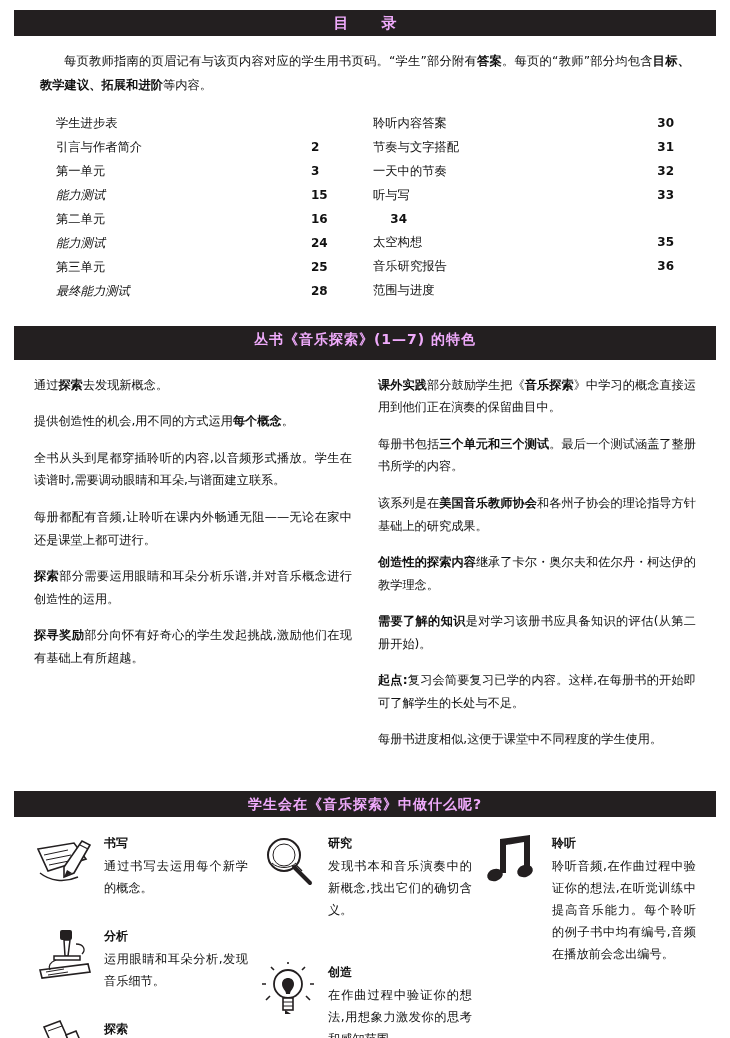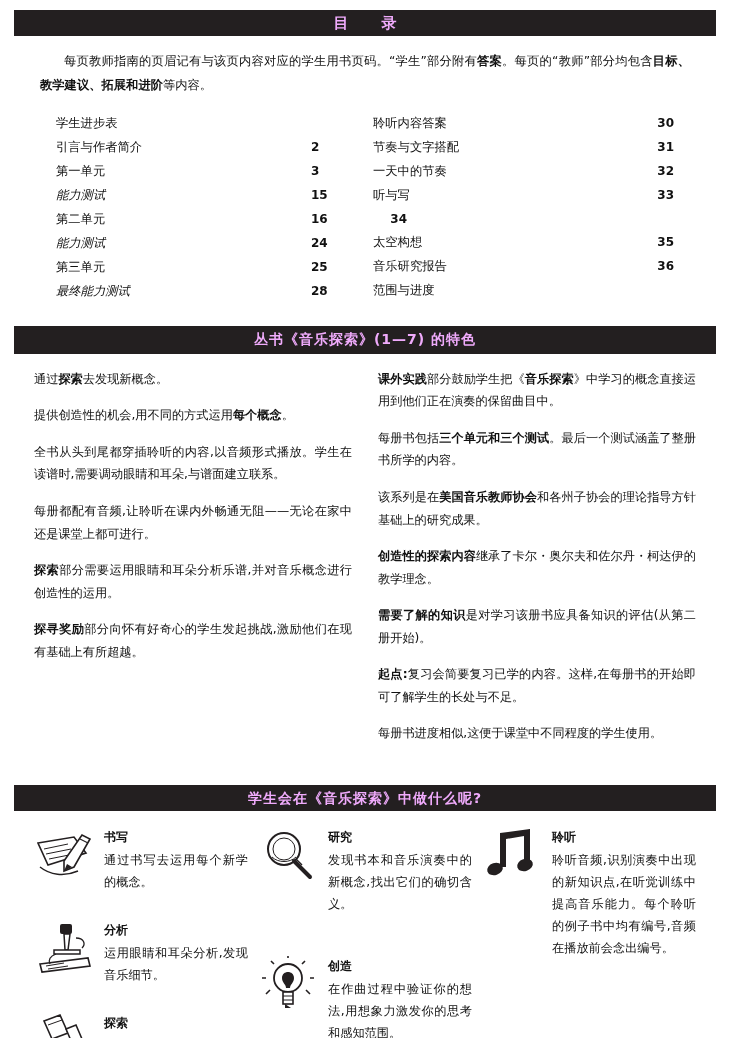--- a/index.html
+++ b/index.html
@@ -33,21 +33,21 @@
   .banner-toc {
     margin: 10px 14px 0 14px;
     height: 26px;
     line-height: 26px;
     font-size: 15px;
     letter-spacing: 14px;
     text-indent: 14px;
   }
   .banner-feature {
     margin: 22px 14px 0 14px;
-    height: 28px;
+    height: 34px;
     line-height: 26px;
     font-size: 14px;
     letter-spacing: 1px;
   }
   .banner-activity {
     margin: 26px 14px 0 14px;
     height: 26px;
     line-height: 26px;
     font-size: 14px;
     letter-spacing: 1px;
@@ -338,20 +338,20 @@
         <div class="act-icon">
           <svg width="62" height="56" viewBox="0 0 62 56">
             <path d="M18 6 L48 2 L48 8 L24 12 L24 40 L18 40 Z" fill="#231f20"></path>
             <ellipse cx="13" cy="42" rx="8" ry="6" fill="#231f20" transform="rotate(-18 13 42)"></ellipse>
             <ellipse cx="43" cy="38" rx="8" ry="6" fill="#231f20" transform="rotate(-18 43 38)"></ellipse>
             <path d="M48 2 L48 38 L42 38 L42 6 Z" fill="#231f20"></path>
           </svg>
         </div>
         <div class="act-text">
           <div class="act-head">聆听</div>
-          <div class="act-body">聆听音频,识别演奏中出现的新知识点,在听觉训练中提高音乐能力。每个聆听的例子书中均有编号,音频在播放前会念出编号。</div>
+          <div class="act-body">聆听音频,在作曲过程中验证你的想法,在听觉训练中提高音乐能力。每个聆听的例子书中均有编号,音频在播放前会念出编号。</div>
         </div>
       </div>
     </div>
 
   </div>
 
 </div>
 
 </body></html>

